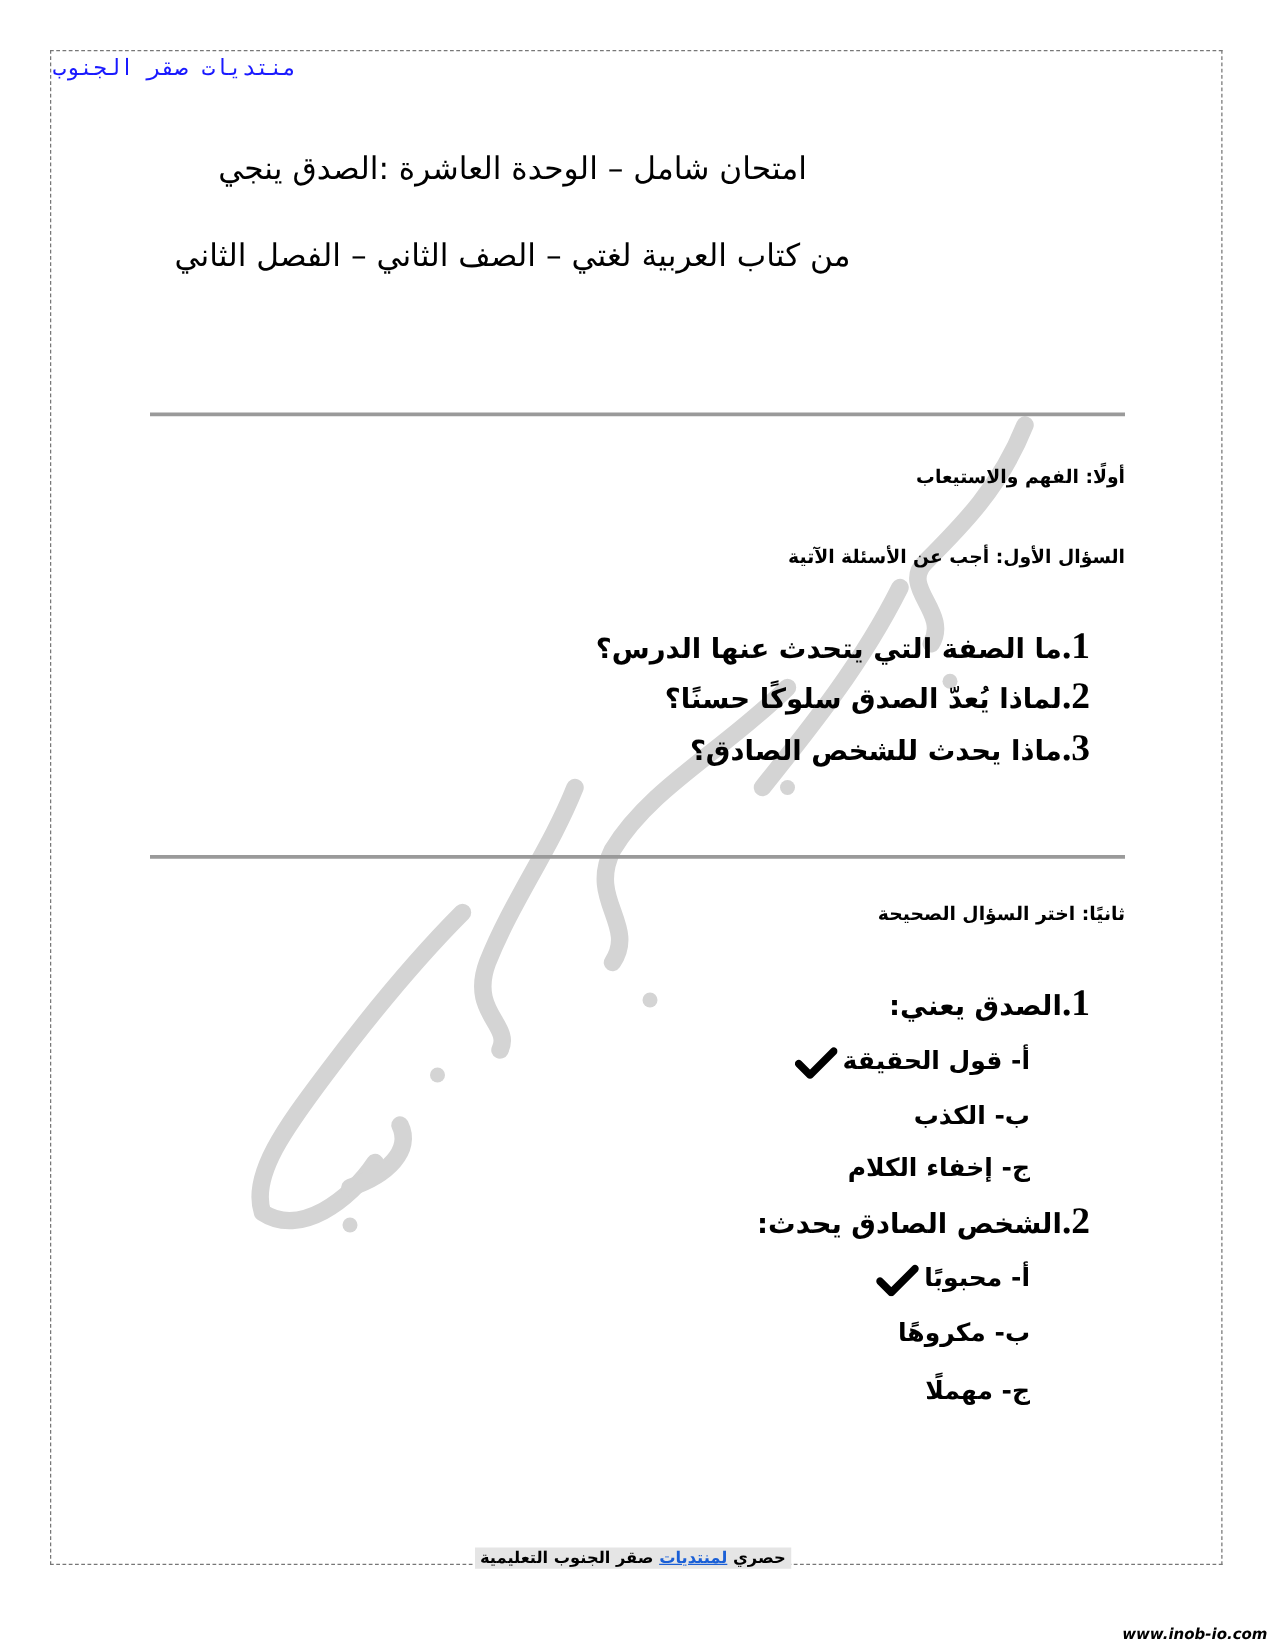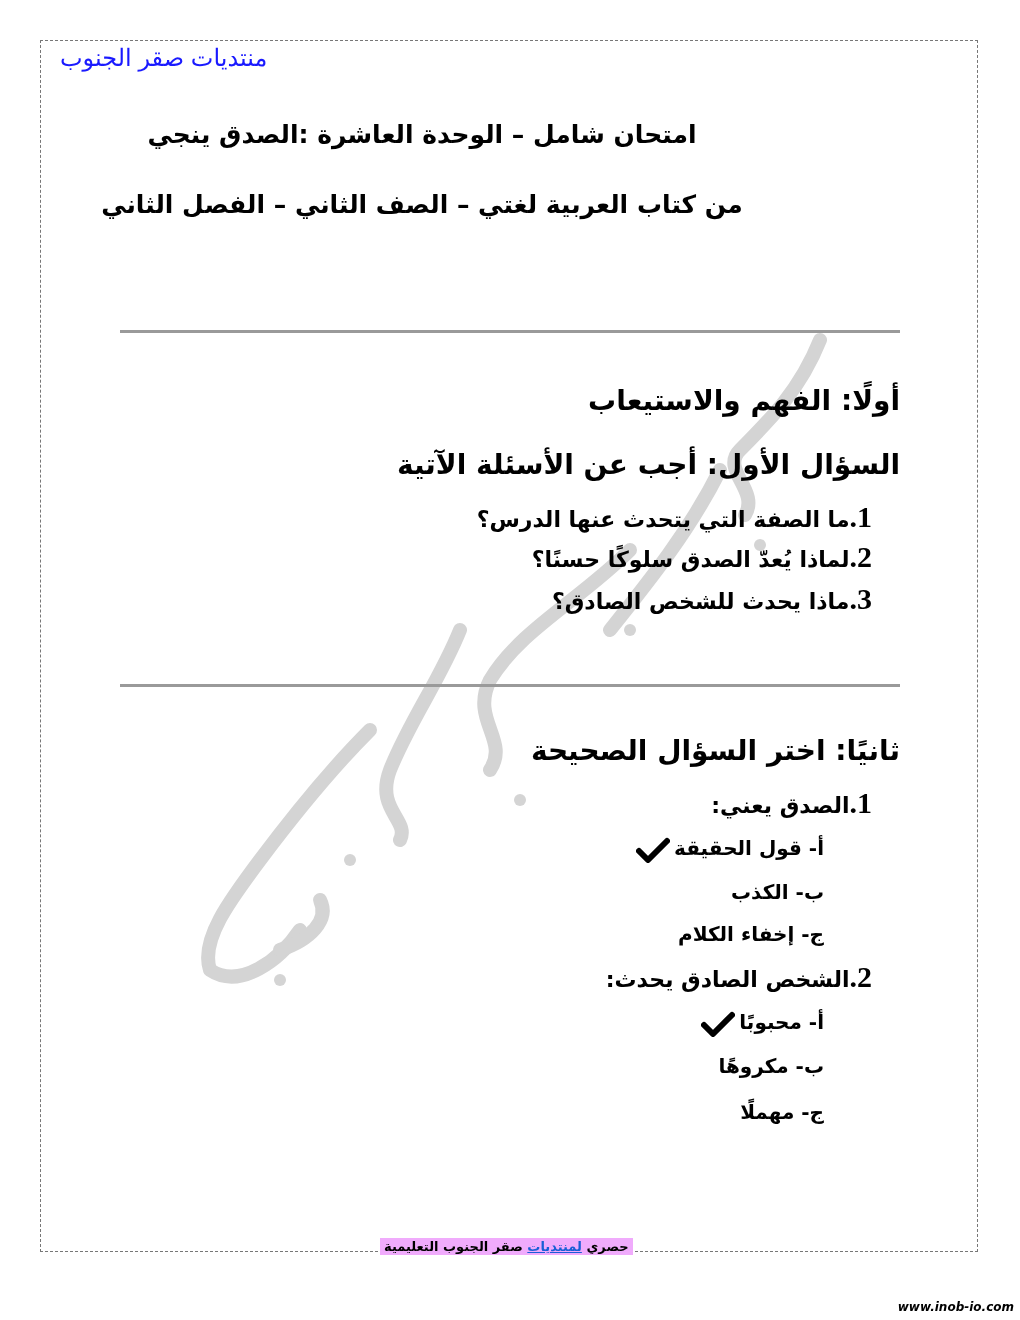--- a/index.html
+++ b/index.html
@@ -1,32 +1,32 @@
 <!DOCTYPE html>
 <html><head>
   <meta charset="utf-8">
   <style>
     html, body { margin: 0; padding: 0; background: #ffffff; }
     body { width: 1020px; height: 1320px; position: relative; overflow: hidden; font-family: "DejaVu Sans", "Liberation Sans", sans-serif; color: #000; }
     .page-frame { position: absolute; left: 40px; top: 40px; width: 938px; height: 1212px; border: 1px dashed #777; box-sizing: border-box; }
-    .site-title { position: absolute; left: 60px; top: 44px; font-family: Liberation Sans, sans-serif; font-size: 24px; color: #1a1aff; direction: rtl; white-space: nowrap; }
+    .site-title { position: absolute; left: 42px; top: 44px; font-family: Liberation Mono, monospace; font-size: 18px; color: #1a1aff; direction: rtl; white-space: nowrap; }
     .watermark { position: absolute; left: 160px; top: 300px; width: 720px; height: 700px; pointer-events: none; }
-    .heading { position: absolute; left: 16px; width: 812px; text-align: center; direction: rtl; font-family: "DejaVu Sans", sans-serif; font-weight: bold; font-size: 25px; white-space: nowrap; }
+    .heading { position: absolute; left: 4px; width: 812px; text-align: center; direction: rtl; font-family: "DejaVu Sans", sans-serif; font-weight: normal; font-size: 25px; white-space: nowrap; }
     .h1 { top: 120px; }
     .h2 { top: 190px; }
     .rule { position: absolute; left: 120px; width: 780px; height: 3px; background: #9a9a9a; }
     .rule1 { top: 330px; }
     .rule2 { top: 684px; }
     .rtl { position: absolute; direction: rtl; text-align: right; font-family: "DejaVu Sans", sans-serif; font-weight: bold; white-space: nowrap; }
-    .sec-title { right: 120px; font-size: 28px; margin-top: 12px; }
+    .sec-title { right: 120px; font-size: 15px; }
     .q-item { right: 148px; font-size: 22px; margin-left: 48px; }
     .q-num { font-family: "Liberation Serif", serif; font-size: 30px; font-weight: bold; }
     .opt { right: 196px; font-size: 20px; }
     .check { display: inline-block; width: 34px; height: 26px; vertical-align: middle; margin-right: 4px; }
-    .footer-badge { position: absolute; left: 380px; top: 1238px; background: #f0abfc; padding: 1px 4px; direction: rtl; font-family: "DejaVu Sans", sans-serif; font-weight: bold; font-size: 13px; white-space: nowrap; }
+    .footer-badge { position: absolute; left: 380px; top: 1238px; background: #e5e5e5; padding: 1px 4px; direction: rtl; font-family: "DejaVu Sans", sans-serif; font-weight: bold; font-size: 13px; white-space: nowrap; }
     .footer-link { color: #1a5fd6; text-decoration: underline; }
     .site-url { position: absolute; right: 6px; top: 1300px; font-family: "DejaVu Sans", sans-serif; font-style: italic; font-weight: bold; font-size: 12px; text-align: right; }
   </style>
 </head>
 <body>
 
 <div class="page-frame"></div>
 
 <div class="site-title">منتديات صقر الجنوب</div>
 

